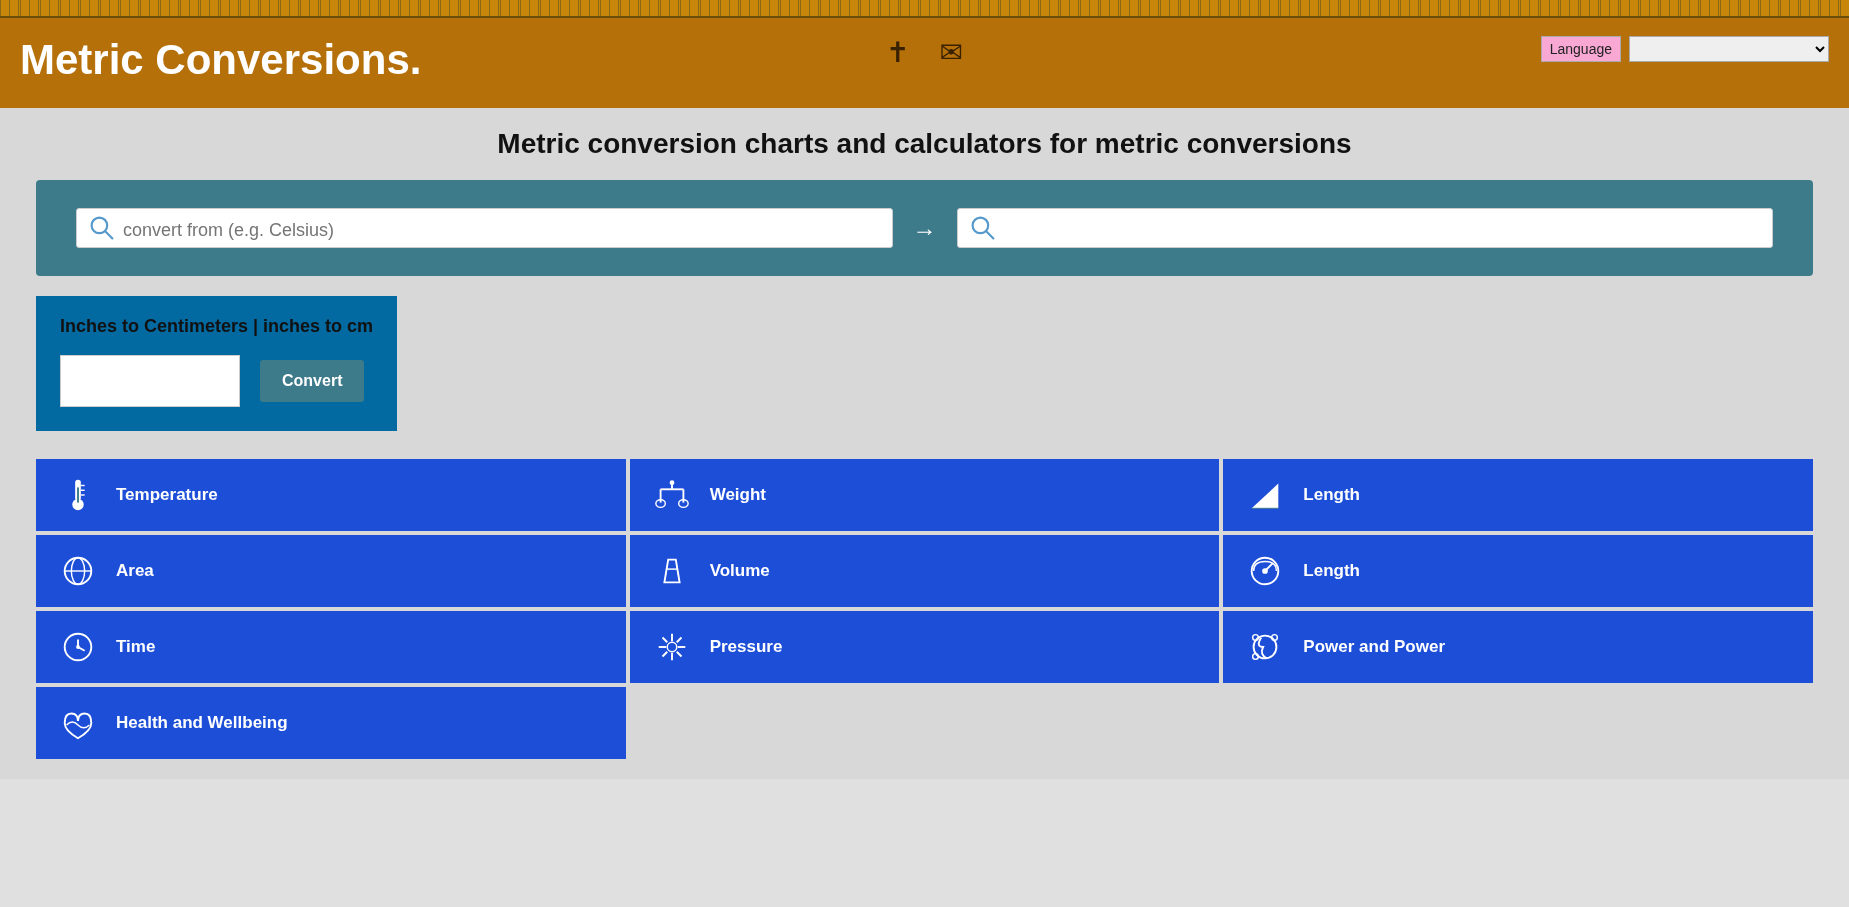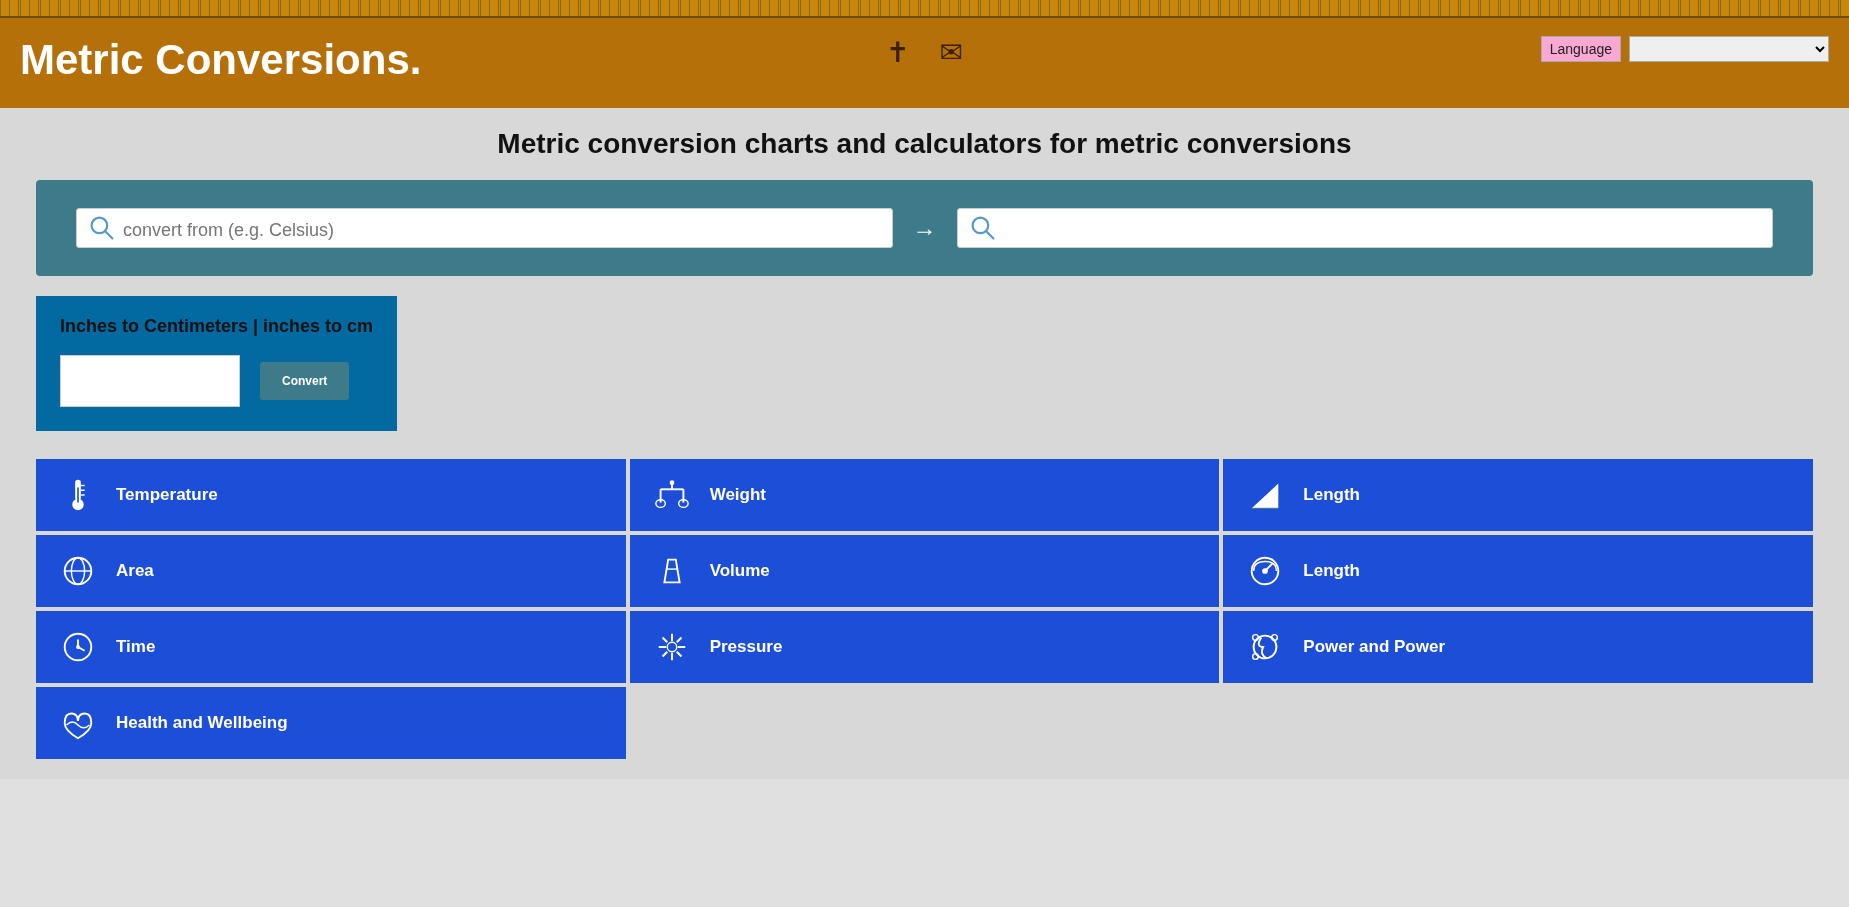--- a/index.html
+++ b/index.html
@@ -150,21 +150,21 @@
       width: 180px;
       height: 52px;
       font-size: 16px;
       padding: 4px 8px;
     }
     .convert-btn {
       background: #3d7a8a;
       color: white;
       border: none;
       padding: 12px 22px;
-      font-size: 12px;
+      font-size: 16px;
       font-weight: bold;
       cursor: pointer;
       border-radius: 3px;
     }
 
     
     .category-grid {
       display: grid;
       grid-template-columns: repeat(3, 1fr);
       gap: 4px;

